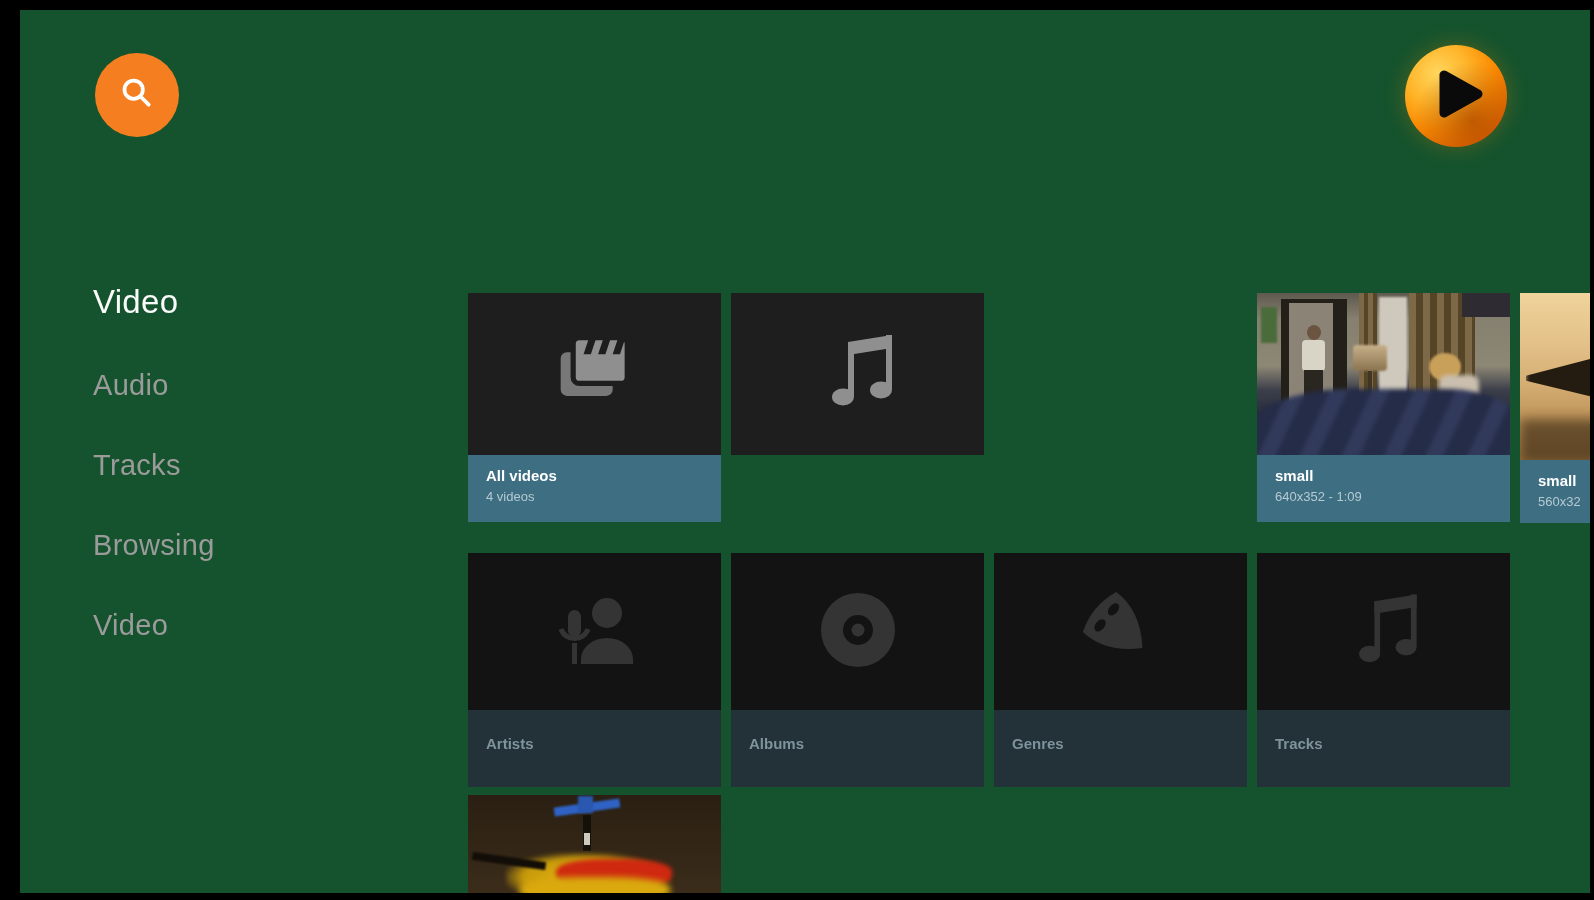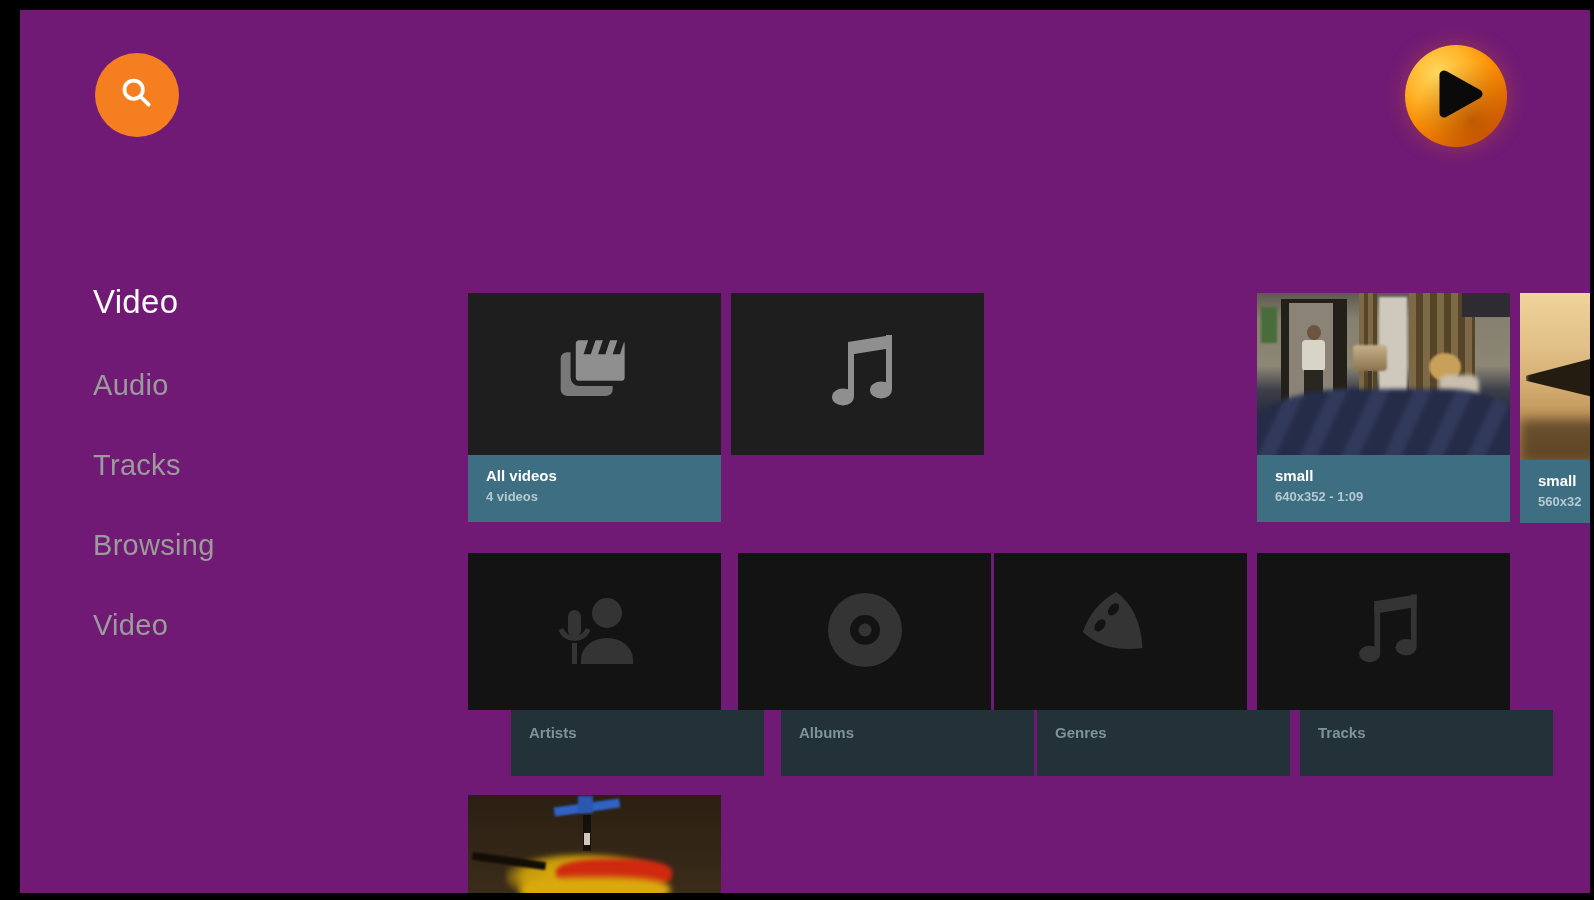--- a/index.html
+++ b/index.html
@@ -1,20 +1,20 @@
 <!DOCTYPE html>
 <html><head>
 <meta charset="utf-8">
 <style>
   * { margin:0; padding:0; box-sizing:border-box; }
   html,body { background:#000; }
   body { font-family:"Liberation Sans","DejaVu Sans",sans-serif; }
   #screen { position:relative; width:1594px; height:900px; background:#000; overflow:hidden; }
   #frame { position:absolute; left:20px; top:10px; width:1570px; height:883px;
-           background:#701a75; overflow:hidden; }
+           background:#14532d; overflow:hidden; }
 
   
   .search-fab { position:absolute; left:75px; top:43px; width:84px; height:84px;
                 border-radius:50%; background:#f57f20; display:flex; align-items:center;
                 justify-content:center; cursor:pointer; }
   .app-logo { position:absolute; left:1385px; top:35px; width:102px; height:102px; border-radius:50%;
               background:radial-gradient(circle at 32% 28%, #ffd75e 0%, #ffb52a 30%, #fb8d04 55%, #e86a00 80%, #d85f04 100%);
               box-shadow:0 0 22px rgba(255,140,0,.28); display:flex; align-items:center; justify-content:center; }
   .app-logo .swirl { position:absolute; inset:0; border-radius:50%;
               background:radial-gradient(circle at 66% 74%, rgba(135,45,0,.50), rgba(135,45,0,0) 58%); }
@@ -26,24 +26,24 @@
                font-weight:400; letter-spacing:.3px; cursor:pointer; white-space:nowrap; }
   .side-item.selected { color:#fafafa; font-size:33px; line-height:40px; font-weight:500; margin-bottom:45px; }
 
   
   .grid { position:absolute; left:448px; top:0; width:1400px; height:883px; }
   .card { position:absolute; width:253px; cursor:pointer; }
   .card-img { width:253px; height:162px; background:#1e1e1e; display:flex;
               align-items:center; justify-content:center; position:relative; overflow:hidden; }
   .row2 .card-img { height:157px; background:#131313; }
   .card-footer { width:253px; height:67px; background:#3d6e82; padding:11px 14px 0 18px; overflow:hidden; }
-  .row2 .card-footer { height:66px; background:#233139; padding-top:13px;margin-left:43px; }
+  .row2 .card-footer { height:77px; background:#233139; padding-top:24px; }
   .card-title { color:#fff; font-size:15px; font-weight:700; line-height:19px; white-space:nowrap;
                 overflow:hidden; text-overflow:clip; }
-  .card-sub { color:#b6cad2; font-size:13px; font-weight:700; line-height:17px; margin-top:3px; white-space:nowrap; }
+  .card-sub { color:#b6cad2; font-size:13px; font-weight:400; line-height:17px; margin-top:3px; white-space:nowrap; }
   .row2 .card-title { color:#7e939b; }
 
   
   .thumb { position:absolute; inset:0; }
   .blob { position:absolute; }
 
   .t-bunny { background:linear-gradient(150deg,#7c8a47 0%,#5f7340 35%,#49603a 65%,#3b5233 100%); }
   .t-bunny .body { left:62px; top:14px; width:150px; height:96px; border-radius:50%;
       background:radial-gradient(ellipse at 45% 45%, #f0ead8 0%, #cdc6ab 62%, rgba(205,198,171,0) 74%);
       transform:rotate(-14deg); filter:blur(2px); }
@@ -216,21 +216,21 @@
                 <rect x="27" y="63" width="5" height="21"></rect>
               </g>
             </svg>
           </span>
         </div>
         <div class="card-footer">
           <div class="card-title">Artists</div>
         </div>
       </div>
 
-      <div class="card row2" style="left:270px; top:543px">
+      <div class="card row2" style="left:263px; top:543px">
         <div class="card-img">
           <span>
             <svg viewBox="0 0 100 100" width="100" height="100">
               <circle cx="50" cy="50" r="37" fill="#343434"></circle>
               <circle cx="50" cy="50" r="15" fill="#131313"></circle>
               <circle cx="50" cy="50" r="6.5" fill="#343434"></circle>
             </svg>
           </span>
         </div>
         <div class="card-footer">

